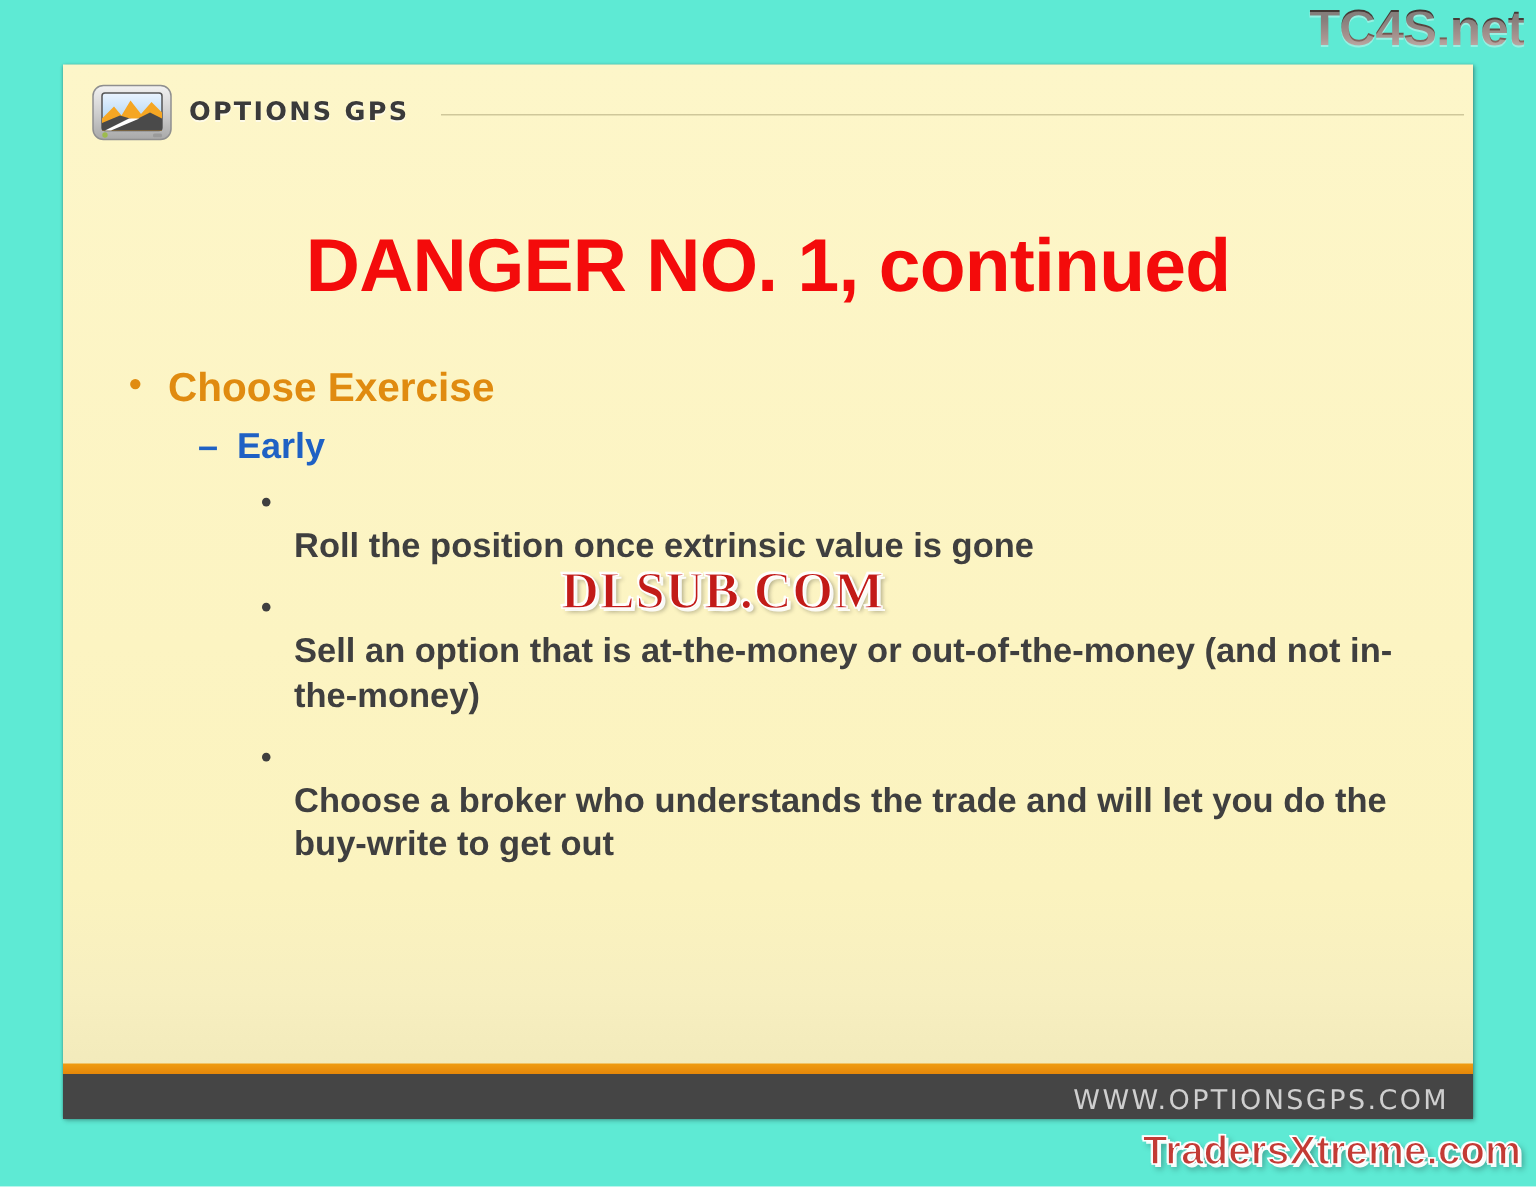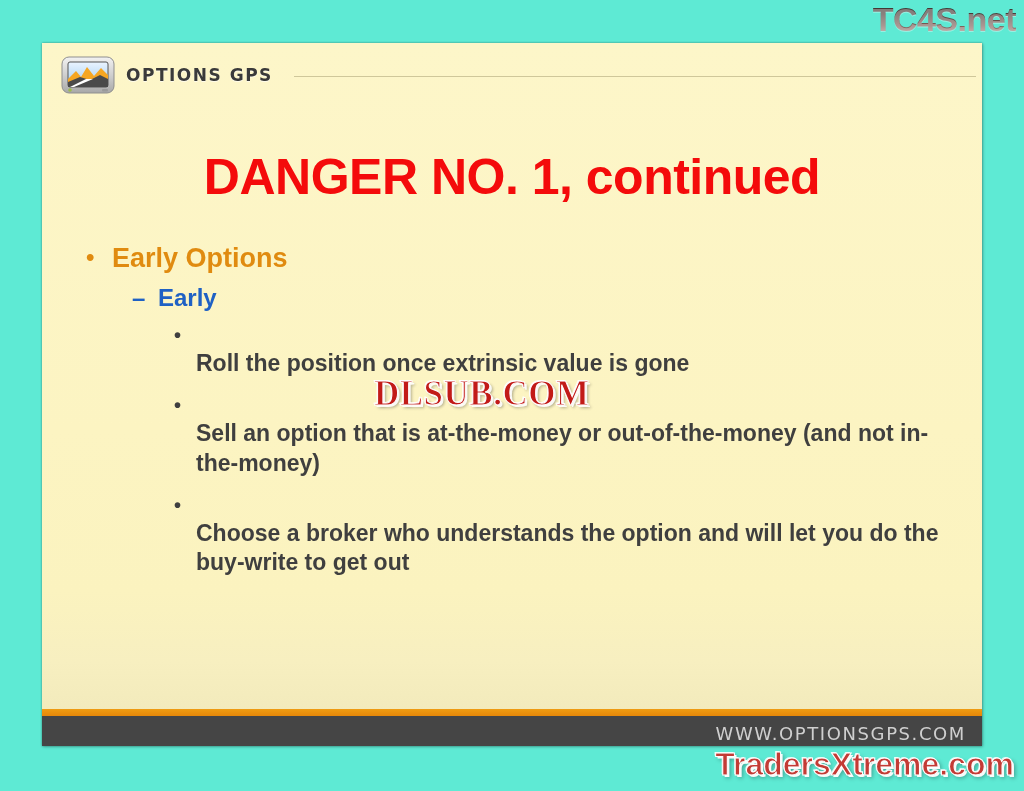--- a/index.html
+++ b/index.html
@@ -120,21 +120,21 @@
       2px 2px 0 rgba(255,255,255,.9),
       -1px -1px 0 rgba(255,255,255,.9),
       3px 3px 3px rgba(0,0,0,.30);
     z-index:20; white-space:nowrap;
   }
 
   
   .tx-mark {
     position:absolute; right:10px; bottom:8px;
     font-family:"Liberation Sans", sans-serif;
-    font-weight:bold; font-size:32px;
+    font-weight:bold; font-size:27px;
     color:#c33b35;
     -webkit-text-stroke:1px #ffffff;
     text-shadow:
       2px 2px 0 rgba(255,255,255,.95),
       -1px -1px 0 rgba(255,255,255,.8),
       3px 3px 4px rgba(0,0,0,.35);
     white-space:nowrap;
   }
 </style>
 </head>
@@ -170,40 +170,40 @@
       <div class="logo-word">Options GPS</div>
       <div class="header-rule"></div>
     </div>
 
     <div class="slide-title">DANGER NO. 1, continued</div>
 
     <div class="body">
 
       <div class="lvl1">
         <span class="mark">•</span>
-        <span class="txt">Early Options</span>
+        <span class="txt">Choose Exercise</span>
       </div>
 
       <div class="lvl2">
         <span class="mark">–</span>
         <span class="txt">Early</span>
       </div>
 
       <div class="lvl3-list">
         <div class="lvl3">
           <span class="mark">•</span>
           <span class="txt">Roll the position once extrinsic value is gone</span>
         </div>
         <div class="lvl3">
           <span class="mark">•</span>
           <span class="txt">Sell an option that is at-the-money or out-of-the-money (and not in-the-money)</span>
         </div>
         <div class="lvl3">
           <span class="mark">•</span>
-          <span class="txt">Choose a broker who understands the option and will let you do the buy-write to get out</span>
+          <span class="txt">Choose a broker who understands the trade and will let you do the buy-write to get out</span>
         </div>
       </div>
 
     </div>
 
     <div class="footer-rule"></div>
     <div class="footer-bar">
       <div class="footer-url">www.OptionsGPS.com</div>
     </div>
 

